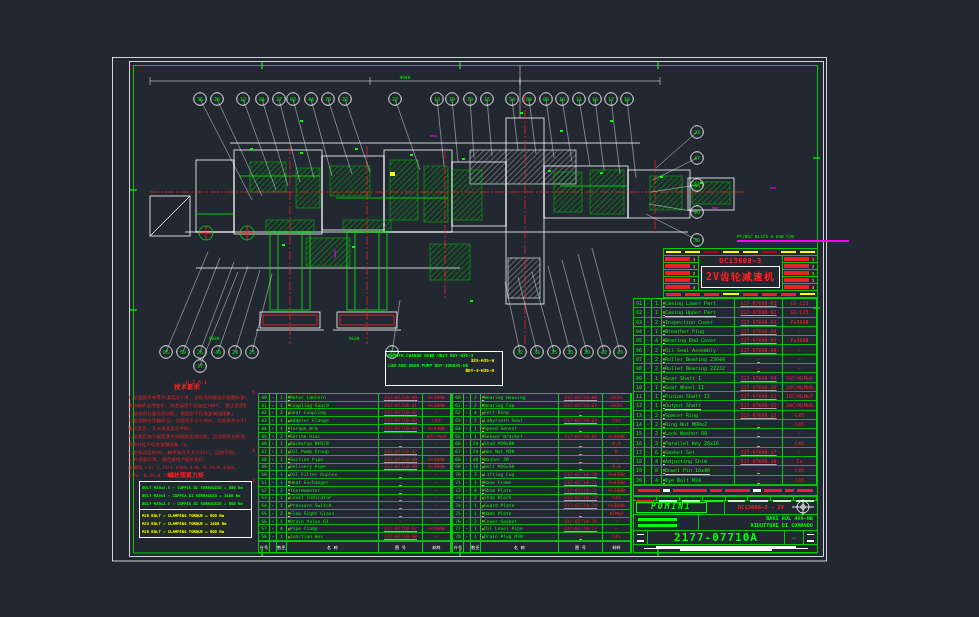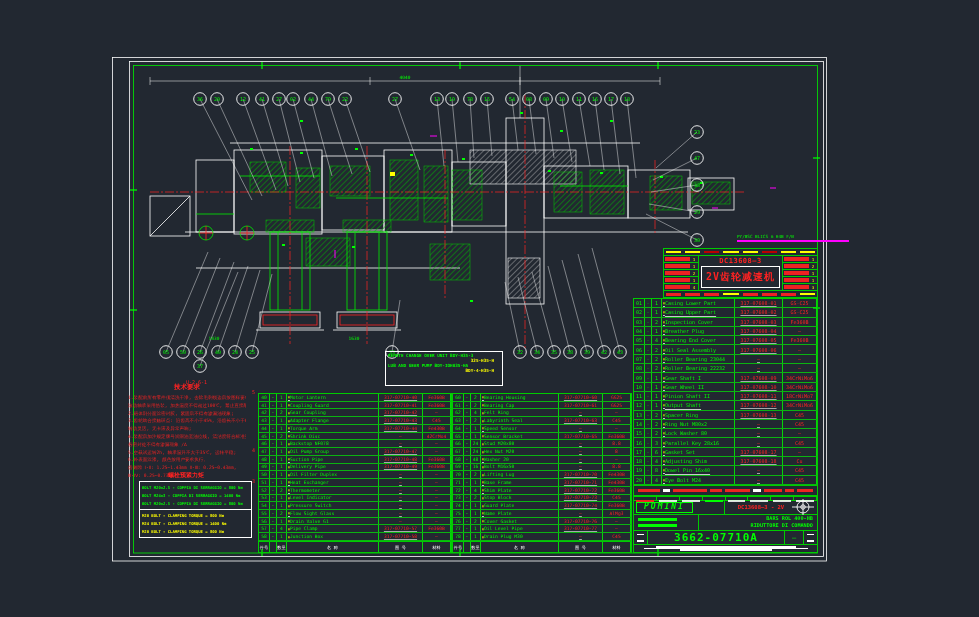--- a/index.html
+++ b/index.html
@@ -84,21 +84,21 @@
 
 .tb{left:633px;top:496px;width:185px;height:57px;border:1px solid #00cc00;display:flex;flex-direction:column}
 .tb-strip{height:8px;display:flex}
 .tb-strip i{flex:1;border-right:1px solid #00cc00;position:relative;display:block}
 .tb-strip i::after{content:"";position:absolute;left:2px;right:2px;top:2.5px;height:2px;background:rgba(255,255,255,.85)}
 .tb-strip i:nth-child(2)::after{background:#ee2222}
 .tb-strip i:nth-child(5)::after{background:#00ff00}
 .tb-r2{height:13px;display:flex;border-top:1px solid #00cc00}
 .pcell{width:86px;border-right:1px solid #00cc00;display:flex;align-items:center;padding:1px 2px}
 .pomini{border:1.2px solid #00ff00;color:#00ff00;font-weight:bold;font-style:italic;font-size:8px;
-  letter-spacing:2px;line-height:1;padding:.5px 7px;white-space:nowrap}
+  letter-spacing:2px;line-height:1;padding:.5px 14px;white-space:nowrap}
 .ccell{flex:1;display:flex;align-items:center;justify-content:center;color:#ff2222;font-size:5.5px;
   font-weight:bold;padding-right:20px;white-space:nowrap}
 .tb-r3{height:18px;display:flex;border-top:1px solid #00cc00}
 .l3{width:56px;border-right:1px solid #00cc00;display:flex;flex-direction:column;justify-content:space-around;padding:2px 4px}
 .l3 i{height:3px;background:#00ff00;width:70%;display:block}
 .r3{flex:1;display:flex;flex-direction:column;justify-content:center;align-items:flex-end;padding-right:4px}
 .r3 div{color:#00ff00;font-size:5.2px;font-weight:bold;line-height:1.5;white-space:nowrap}
 .tb-r4{height:16px;display:flex;border-top:1px solid #00cc00;align-items:stretch}
 .mini,.mini2{width:13px;border-right:1px solid #00cc00;display:flex;flex-direction:column;justify-content:space-around;align-items:center}
 .mini i,.mini2 i{width:7px;height:1.5px;background:#ffffff;display:block}
@@ -759,21 +759,21 @@
       <div class="r3">
         <div>BARS ROL 400-HB</div>
         <div>RIDUTTORE DI COMANDO</div>
       </div>
     </div>
     <div class="tb-r4">
       <div class="mini">
           <i></i>
           <i></i>
         </div>
-      <div class="dno">3662-07710A</div>
+      <div class="dno">2177-07710A</div>
       <div class="dash">—</div>
       <div class="mini2">
           <i></i>
           <i></i>
         </div>
     </div>
     <div class="tb-r5">
         <i></i>
         <i></i>
         <i></i>

